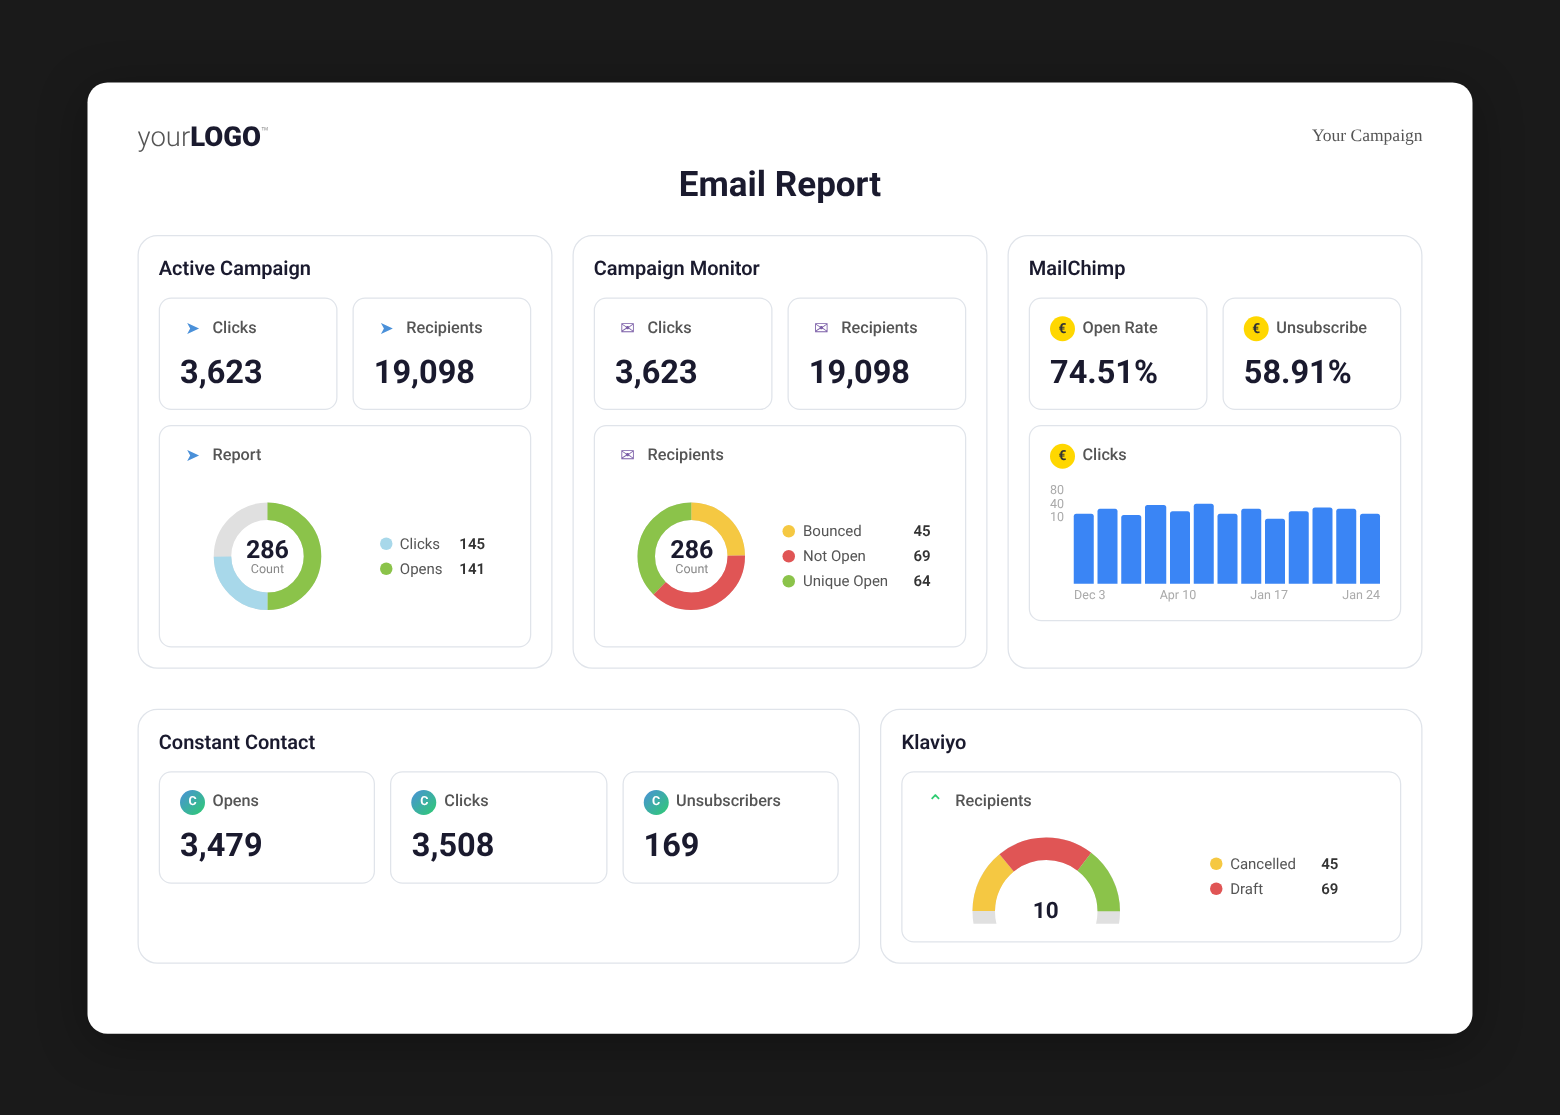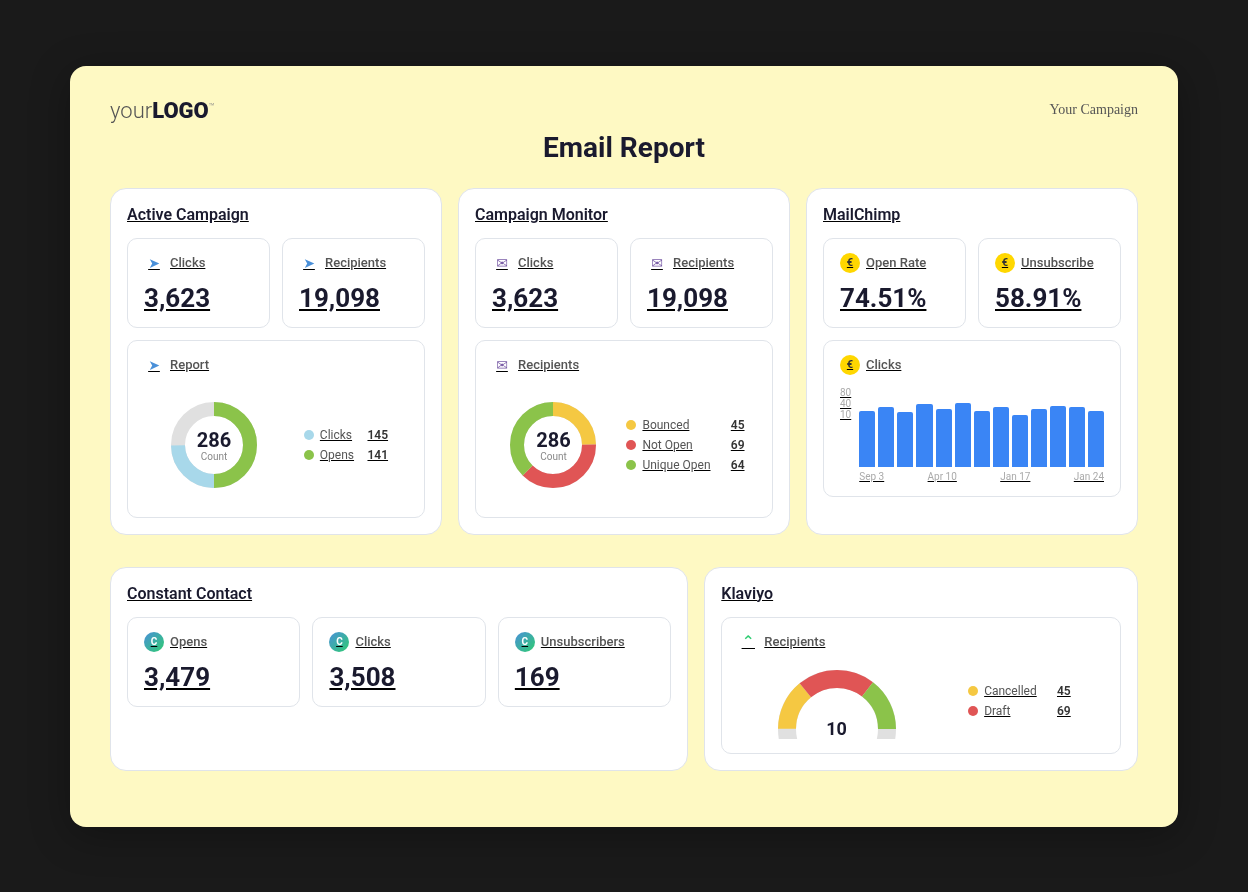--- a/index.html
+++ b/index.html
@@ -5,21 +5,21 @@
     * { box-sizing: border-box; margin: 0; padding: 0; }
     body {
       background: #1a1a1a;
       display: flex;
       justify-content: center;
       align-items: center;
       min-height: 100vh;
       font-family: -apple-system, BlinkMacSystemFont, 'Segoe UI', Roboto, sans-serif;
     }
     .page-container {
-      background: #fef9c3;
+      background: #ffffff;
       border-radius: 16px;
       width: 1108px;
       padding: 32px 40px 40px;
       box-shadow: 0 8px 40px rgba(0,0,0,0.3);
     }
     .header {
       display: flex;
       justify-content: space-between;
       align-items: center;
       margin-bottom: 8px;
@@ -49,21 +49,20 @@
       font-weight: 700;
       color: #1a1a2e;
       margin-bottom: 24px;
     }
     .section {
       background: #fff;
       border-radius: 16px;
       border: 1px solid #e0e4ea;
       padding: 16px;
       margin-bottom: 16px;
-      text-decoration: underline;
     }
     .section-title {
       font-size: 16px;
       font-weight: 600;
       color: #1a1a2e;
       margin-bottom: 14px;
     }
     .top-sections {
       display: grid;
       grid-template-columns: 1fr 1fr 1fr;
@@ -391,21 +390,21 @@
               <div class="bar" style="height:80%;"></div>
               <div class="bar" style="height:70%;"></div>
               <div class="bar" style="height:75%;"></div>
               <div class="bar" style="height:65%;"></div>
               <div class="bar" style="height:72%;"></div>
               <div class="bar" style="height:76%;"></div>
               <div class="bar" style="height:74%;"></div>
               <div class="bar" style="height:70%;"></div>
             </div>
             <div style="display:flex;justify-content:space-between;font-size:10px;color:#aaa;margin-top:4px;">
-              <span>Sep 3</span>
+              <span>Dec 3</span>
               <span>Apr 10</span>
               <span>Jan 17</span>
               <span>Jan 24</span>
             </div>
           </div>
         </div>
       </div>
     </div>
   </div>
 

